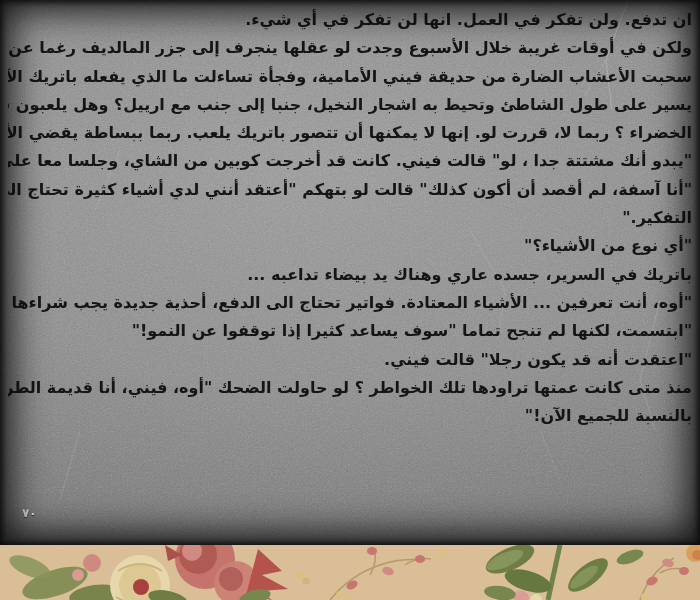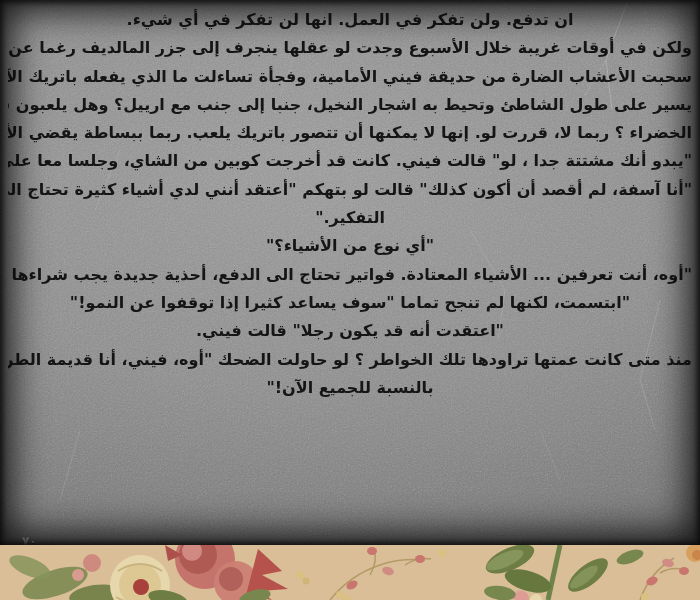--- a/index.html
+++ b/index.html
@@ -19,26 +19,25 @@
     position:absolute;left:0;top:0;width:700px;height:545px;box-sizing:border-box;
     box-shadow:inset 0 0 34px 12px rgba(8,8,8,.85), inset 0 0 6px 2px rgba(0,0,0,.9);
     pointer-events:none;
   }
   
   .text-block{
     position:absolute;top:6px;left:8px;right:8px;height:512px;
     direction:rtl;text-align:center;overflow:hidden;
     color:#151515;font-weight:bold;font-size:16px;
   }
-  .line{height:28.3px;line-height:28.3px;white-space:nowrap;overflow:visible;}
+  .line{height:28.3px;line-height:28.3px;white-space:nowrap;overflow:visible;text-align:right;}
   .page-number{
     position:absolute;left:22px;top:506px;
     color:#f1efe4;font-size:12px;font-weight:bold;direction:rtl;
     text-shadow:0 1px 1px rgba(0,0,0,.6);
-    margin-top:28px;
   }
   
   .floral-band{position:absolute;left:0;bottom:0;width:700px;height:55px;}
   .floral-band svg{display:block;}
 </style>
 </head>
 <body>
 
 <div class="screen">
 
@@ -68,20 +67,21 @@
   <div class="text-block">
     <div class="line">ان تدفع. ولن تفكر في العمل. انها لن تفكر في أي شيء.</div>
     <div class="line">ولكن في أوقات غريبة خلال الأسبوع وجدت لو عقلها ينجرف إلى جزر المالديف رغما عن نفسها.</div>
     <div class="line">سحبت الأعشاب الضارة من حديقة فيني الأمامية، وفجأة تساءلت ما الذي يفعله باتريك الآن؟.هل</div>
     <div class="line">يسير على طول الشاطئ وتحيط به اشجار النخيل، جنبا إلى جنب مع ارييل؟ وهل يلعبون في المياه</div>
     <div class="line">الخضراء ؟ ربما لا، قررت لو. إنها لا يمكنها أن تتصور باتريك يلعب. ربما ببساطة يقضي الأسبوع</div>
     <div class="line">"يبدو أنك مشتتة جدا ، لو" قالت فيني. كانت قد أخرجت كوبين من الشاي، وجلسا معا على عتبة</div>
     <div class="line">"أنا آسفة، لم أقصد أن أكون كذلك" قالت لو بتهكم "أعتقد أنني لدي أشياء كثيرة تحتاج الى</div>
     <div class="line">التفكير."</div>
     <div class="line">"أي نوع من الأشياء؟"</div>
+    <div class="line">باتريك في السرير، جسده عاري وهناك يد بيضاء تداعبه ...</div>
     <div class="line">"أوه، أنت تعرفين ... الأشياء المعتادة. فواتير تحتاج الى الدفع، أحذية جديدة يجب شراءها للأولاد</div>
     <div class="line">"ابتسمت، لكنها لم تنجح تماما "سوف يساعد كثيرا إذا توقفوا عن النمو!"</div>
     <div class="line">"اعتقدت أنه قد يكون رجلا" قالت فيني.</div>
     <div class="line">منذ متى كانت عمتها تراودها تلك الخواطر ؟ لو حاولت الضحك "أوه، فيني، أنا قديمة الطراز جدا</div>
     <div class="line">بالنسبة للجميع الآن!"</div>
   </div>
 
   <div class="page-number">٧٠</div>
 
   <div class="vignette"></div>

